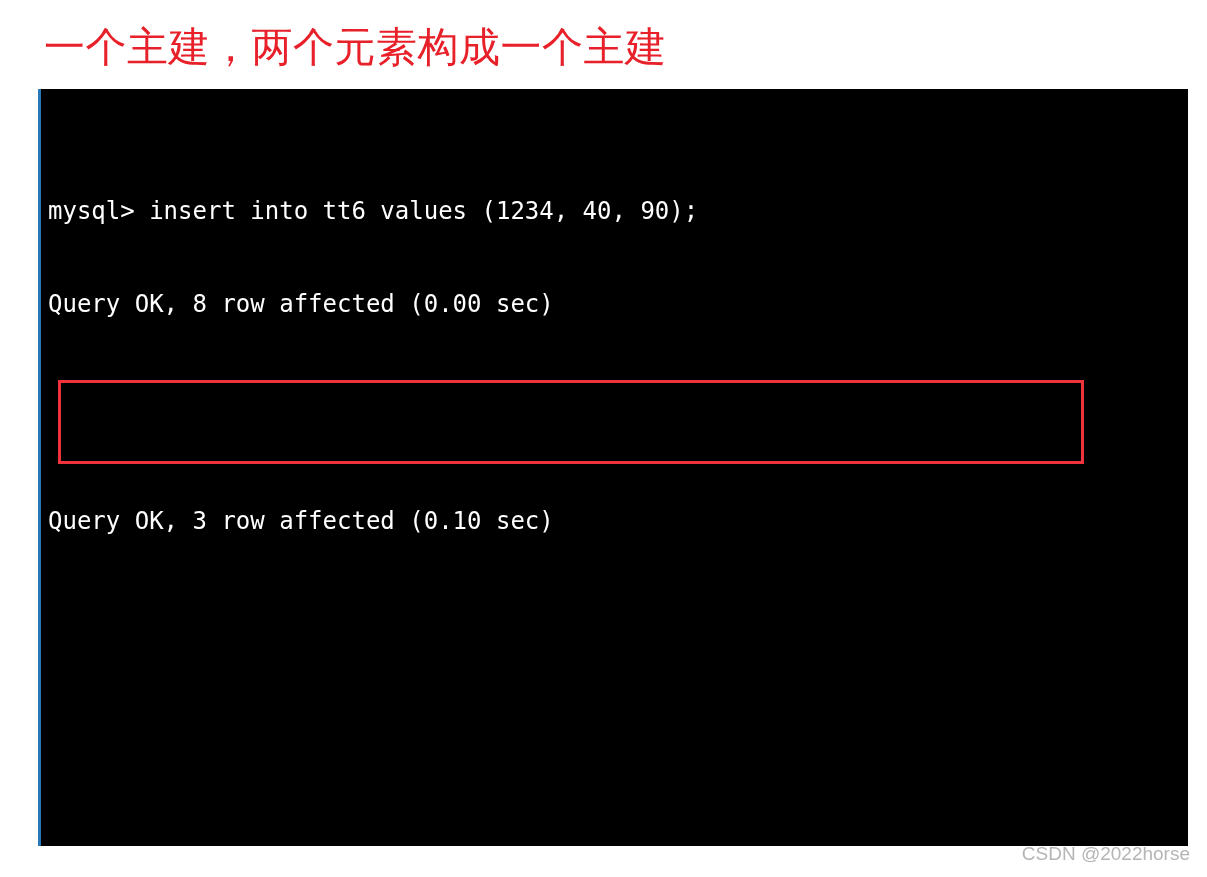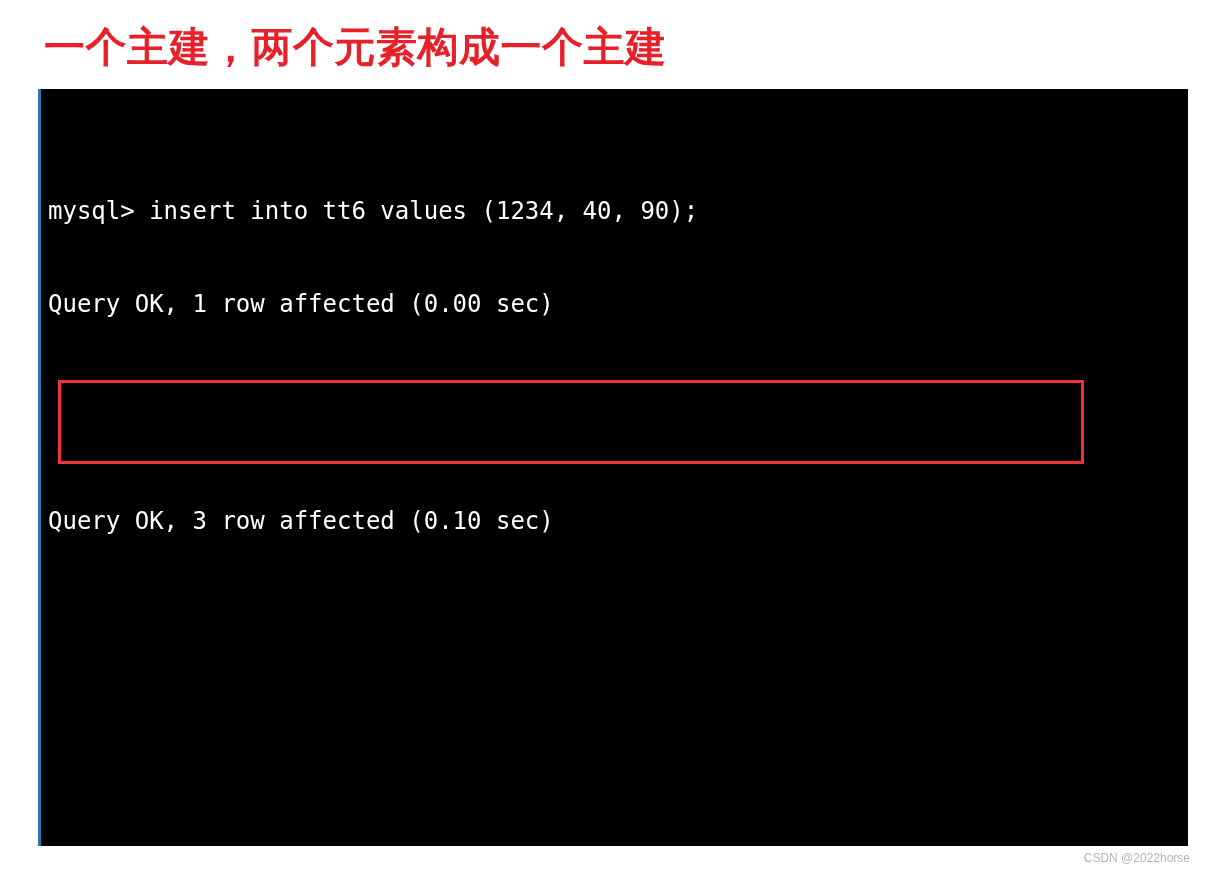--- a/index.html
+++ b/index.html
@@ -15,21 +15,21 @@
     position: relative;
   }
 
   
   #slide-title {
     position: absolute;
     left: 44px;
     top: 22px;
     font-family: "Liberation Serif", "DejaVu Serif", serif;
     font-size: 41px;
-    font-weight: 700;
+    font-weight: 400;
     line-height: 50px;
     color: #e8202a;
     letter-spacing: 0.5px;
     white-space: nowrap;
   }
 
   
   #terminal {
     position: absolute;
     left: 38px;
@@ -75,35 +75,35 @@
     background: transparent;
     pointer-events: none;
   }
 
   
   #watermark {
     position: absolute;
     right: 17px;
     bottom: 12px;
     font-family: "Liberation Sans", sans-serif;
-    font-size: 12px;
+    font-size: 19px;
     color: #b5b5b5;
     white-space: nowrap;
   }
 </style>
 </head>
 <body>
 
 <div id="slide-title">一个主建，两个元素构成一个主建</div>
 
 <div id="terminal">
   <div id="terminal-body">
 
     <div class="term-line">mysql&gt; insert into tt6 values (1234, 40, 90);</div>
-    <div class="term-line">Query OK, 1 row affected (0.00 sec)</div>
+    <div class="term-line">Query OK, 8 row affected (0.00 sec)</div>
     <div class="term-line blank"></div>
 
     <div class="term-line">Query OK, 3 row affected (0.10 sec)</div>
     <div class="term-line blank"></div>
 
     
     
     
 
     

